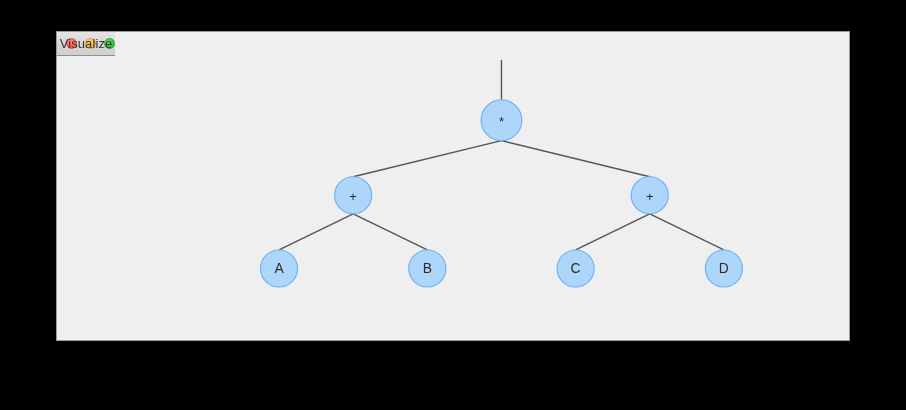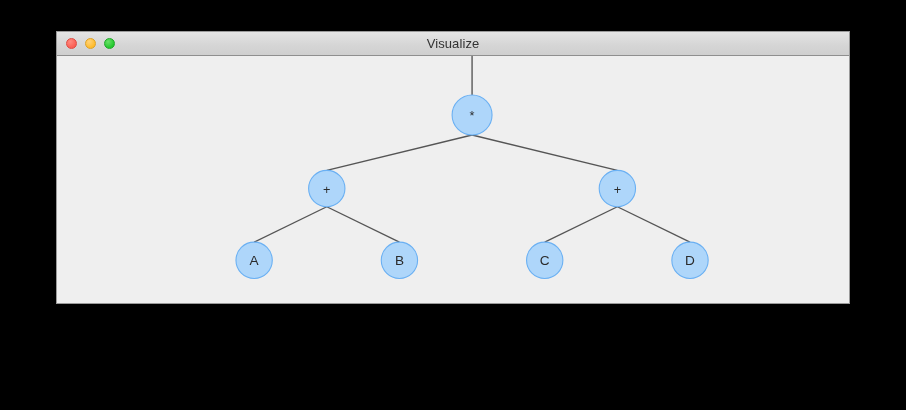--- a/index.html
+++ b/index.html
@@ -14,26 +14,26 @@
     font-family: "Liberation Sans", sans-serif;
     position: relative;
   }
 
   
   .window {
     position: absolute;
     left: 56px;
     top: 31px;
     width: 794px;
-    height: 273px;
+    height: 310px;
     border: 1px solid #9a9a9a;
     box-sizing: border-box;
     background: #efefef;
     display: flex;
-    flex-direction: column;
+    flex-direction: row;
     box-shadow: 0 1px 3px rgba(0,0,0,0.45);
   }
 
   .titlebar {
     position: relative;
     height: 24px;
     flex: 0 0 24px;
     background: linear-gradient(to bottom, #e4e4e4 0%, #d6d6d6 55%, #cfcfcf 100%);
     border-bottom: 1px solid #8f8f8f;
     display: flex;

